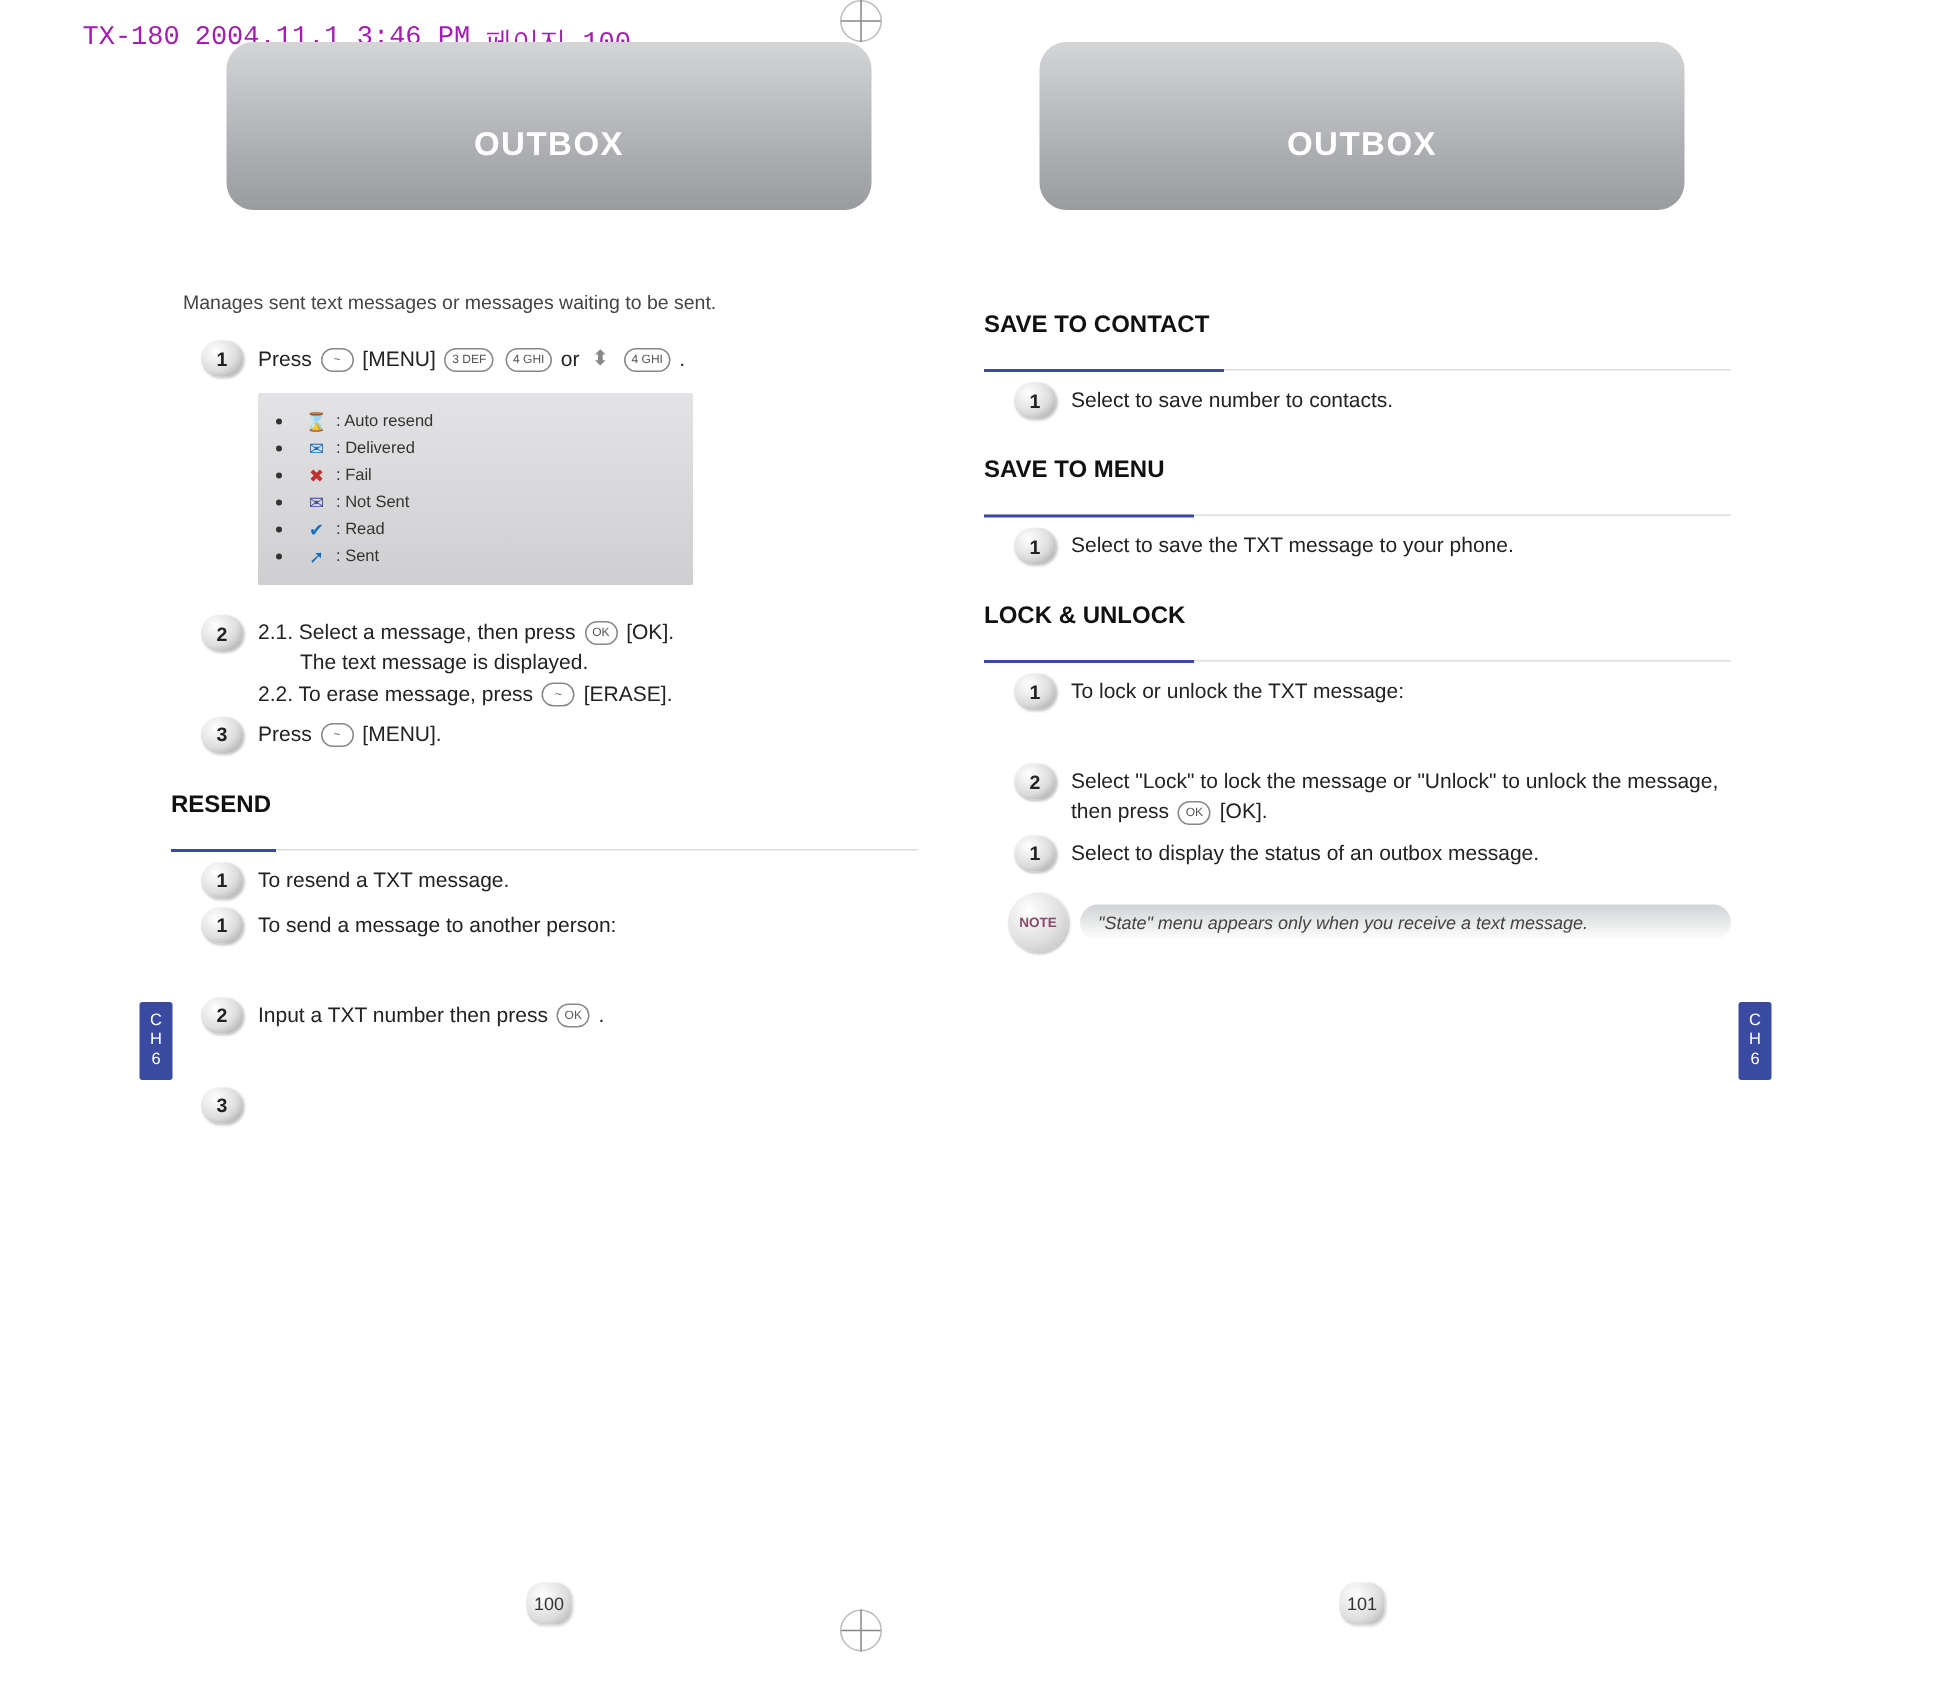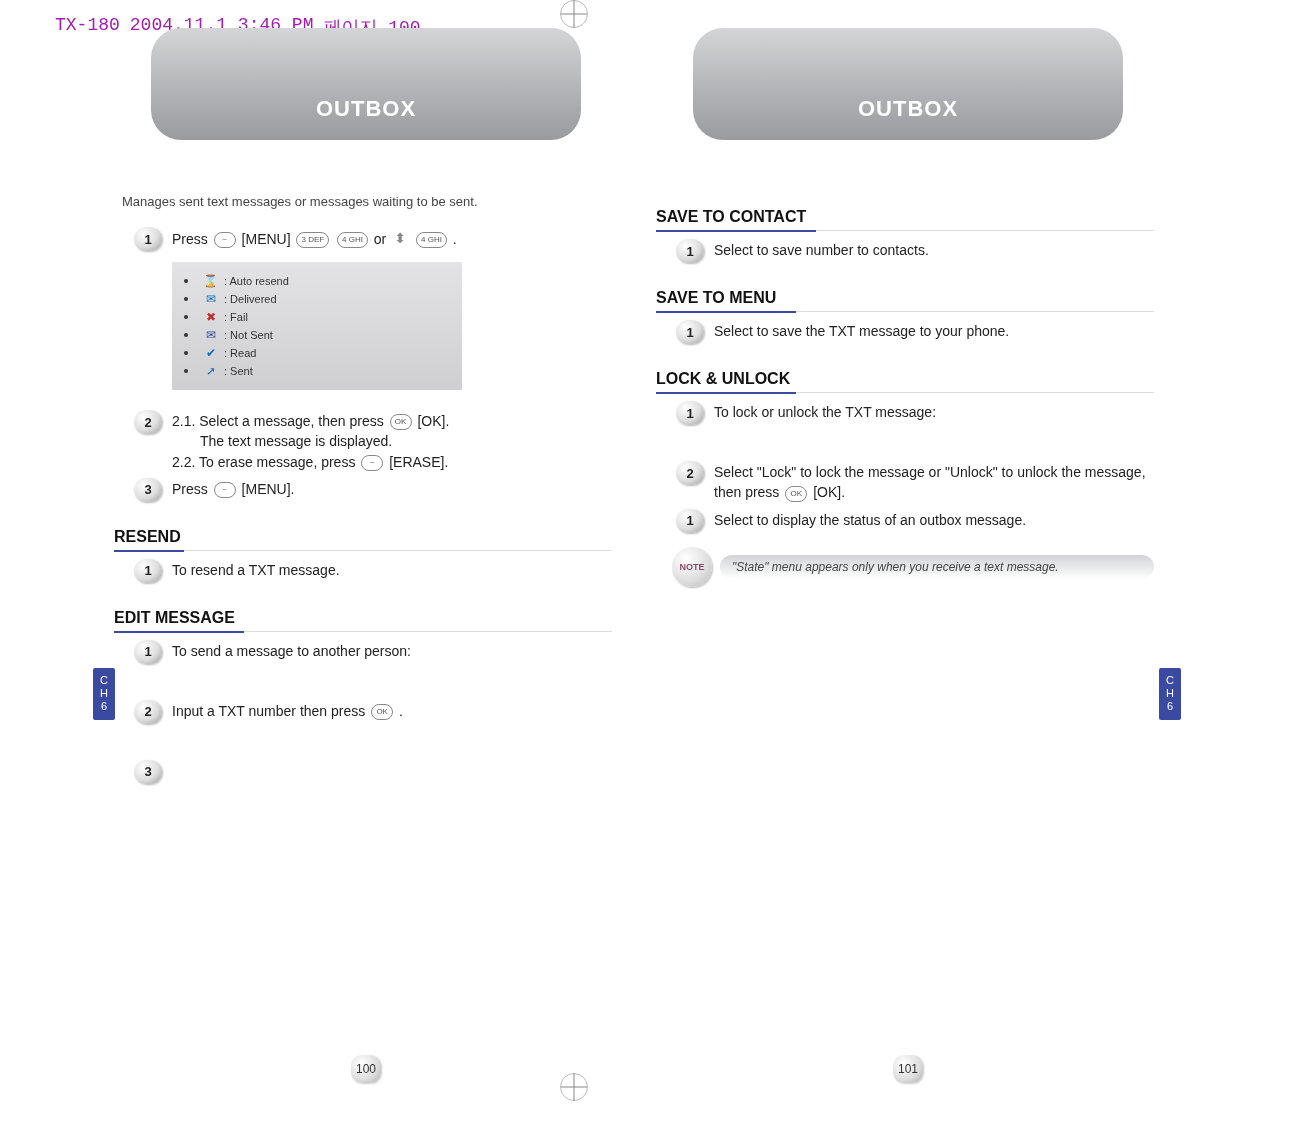--- a/index.html
+++ b/index.html
@@ -52,24 +52,24 @@
     width: 532px;
     margin-top: 28px;
   }
   .page-left  { margin-left: 100px; }
   .page-right { margin-left: 10px; }
 
   
   .banner {
     width: 430px;
     height: 112px;
-    border-radius: 30px;
+    border-radius: 18px;
     background: linear-gradient(to bottom, #d4d5d7 0%, #acaeb1 65%, #9a9b9e 100%);
     display:flex; align-items:flex-end; justify-content:center;
-    padding-bottom:18px;
+    padding-bottom:31px;
     margin: 0 auto;
   }
   .banner span {
     color:#fff; font-weight:bold; font-size:22px; letter-spacing:1px;
   }
 
   .body-col { padding: 18px 20px 0 14px; margin-top: 36px; }
 
   .intro { font-size:13px; color:#444; margin-bottom:16px; margin-left:8px;}
 
@@ -129,21 +129,21 @@
   .mi-deliver { color:#1070c0;}
   .mi-fail    { color:#c03030;}
   .mi-notsent { color:#3a4aa0;}
   .mi-read    { color:#1070c0;}
   .mi-sent    { color:#1070c0;}
   .icon-legend .lbl { color:#333; font-size:11px;}
 
   .section-title {
     font-weight:bold; font-size:16px; color:#111;
     border-bottom:1px solid #ddd;
-    padding-bottom:4px; margin: 26px 0 6px 0;
+    padding-bottom:20px; margin: 26px 0 6px 0;
     position:relative;
   }
   .section-title::after{
     content:"";
     position:absolute; left:0; bottom:-2px; height:2px;
     background:#3a4aa0;
   }
   .section-title[data-bind$="resend.title"]::after{ width:70px;}
   .section-title[data-bind$="edit_message.title"]::after{ width:130px;}
   .section-title[data-bind$="save_contact.title"]::after{ width:160px;}
@@ -297,21 +297,20 @@
           <span data-bind="left.checking.step3_menu">[MENU].</span>
         </div>
       </div>
 
       <div class="section-title" data-bind="left.resend.title">RESEND</div>
       <div class="step-row">
         <div class="step-num">1</div>
         <div class="step-text" data-bind="left.resend.step1">To resend a TXT message.</div>
       </div>
 
-      <div class="section-title" data-bind="left.edit_message.title">EDIT MESSAGE</div>
       <div class="step-row">
         <div class="step-num">1</div>
         <div class="step-text" data-bind="left.edit_message.step1">To send a message to another person:</div>
       </div>
       <div class="spacer-26"></div>
       <div class="step-row">
         <div class="step-num">2</div>
         <div class="step-text">
           <span data-bind="left.edit_message.step2_a">Input a TXT number then press </span>
           <span class="key key-ok" data-bind="keys.ok">OK</span>

